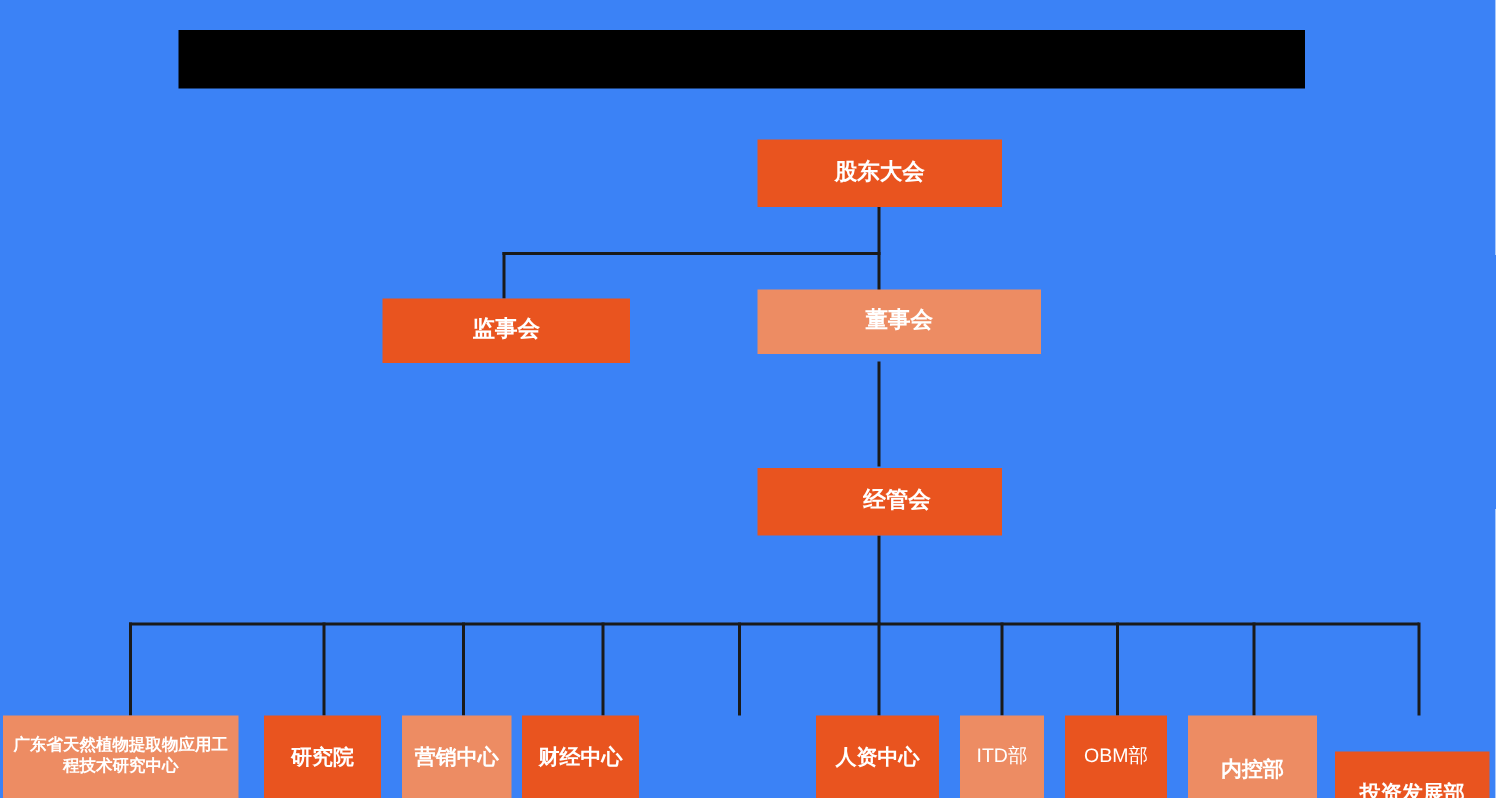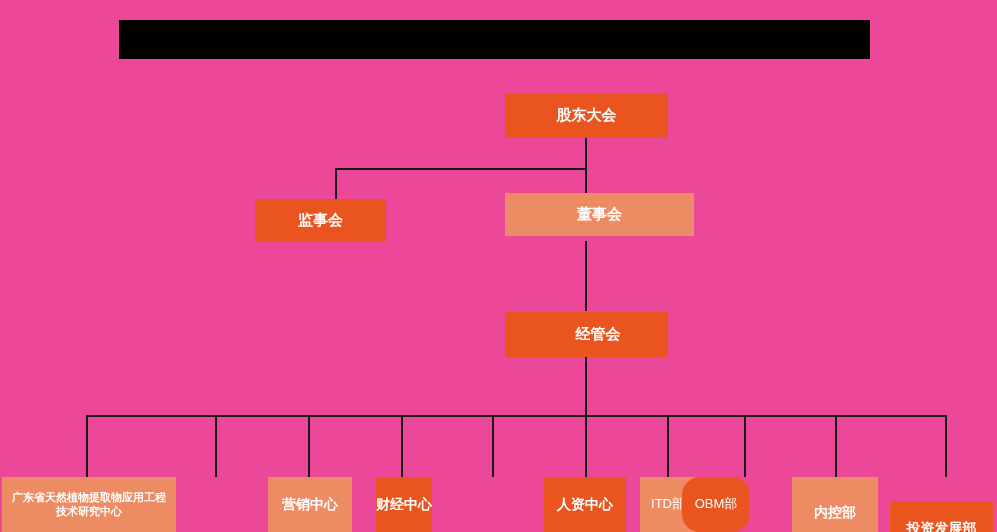--- a/index.html
+++ b/index.html
@@ -7,21 +7,21 @@
     padding: 0;
     background: #ffffff;
   }
   body {
     font-family: "Liberation Sans", "DejaVu Sans", sans-serif;
   }
   #org-chart {
     position: relative;
     width: 997px;
     height: 532px;
-    background: #ec4899;
+    background: #3b82f6;
     overflow: hidden;
   }
 
   
   .redaction-bar {
     position: absolute;
     left: 119px;
     top: 20px;
     width: 751px;
     height: 39px;
@@ -84,37 +84,38 @@
   <div class="line v-line" style="left:401px; top:415px; height:62px;"></div>
   <div class="line v-line" style="left:492px; top:415px; height:62px;"></div>
   <div class="line v-line" style="left:585px; top:415px; height:62px;"></div>
   <div class="line v-line" style="left:667px; top:415px; height:62px;"></div>
   <div class="line v-line" style="left:744px; top:415px; height:62px;"></div>
   <div class="line v-line" style="left:835px; top:415px; height:62px;"></div>
   <div class="line v-line" style="left:945px; top:415px; height:62px;"></div>
 
   <div class="node node-dark node-lg" style="left:505px; top:93px; width:163px; height:45px;">股东大会</div>
 
-  <div class="node node-dark node-lg" style="left:255px; top:199px; width:131px; height:43px;font-family:Liberation Serif, serif;">监事会</div>
+  <div class="node node-dark node-lg" style="left:255px; top:199px; width:165px; height:43px;font-family:Liberation Serif, serif;">监事会</div>
 
   <div class="node node-light node-lg" style="left:505px; top:193px; width:189px; height:43px;">董事会</div>
 
   <div class="node node-dark node-lg" style="left:505px; top:312px; width:163px; height:45px;padding-left:23px;">经管会</div>
 
-  <div class="node node-light node-xs" style="left:2px; top:477px; width:174px; height:55px;">广东省天然植物提取物应用工程技术研究中心</div>
+  <div class="node node-light node-xs" style="left:2px; top:477px; width:157px; height:55px;">广东省天然植物提取物应用工程技术研究中心</div>
 
+  <div class="node node-dark node-md" style="left:176px; top:477px; width:78px; height:55px;">研究院</div>
 
-  <div class="node node-light node-md" style="left:268px; top:477px; width:84px; height:55px;text-align:right;">营销中心</div>
+  <div class="node node-light node-md" style="left:268px; top:477px; width:73px; height:55px;text-align:right;">营销中心</div>
 
-  <div class="node node-dark node-md" style="left:376px; top:477px; width:56px; height:55px;">财经中心</div>
+  <div class="node node-dark node-md" style="left:348px; top:477px; width:78px; height:55px;">财经中心</div>
 
 
   <div class="node node-dark node-md" style="left:544px; top:477px; width:82px; height:55px;">人资中心</div>
 
   <div class="node node-light node-sm" style="left:640px; top:477px; width:56px; height:55px;">ITD部</div>
 
-  <div class="node node-dark node-sm" style="left:682px; top:477px; width:68px; height:55px;border-radius:18px;">OBM部</div>
+  <div class="node node-dark node-sm" style="left:710px; top:477px; width:68px; height:55px;">OBM部</div>
 
   <div class="node node-light node-md" style="left:792px; top:477px; width:86px; height:72px;">内控部</div>
 
   <div class="node node-dark node-md" style="left:890px; top:477px; width:103px; height:55px;margin-top:24px;">投资发展部</div>
 
 </div>
 
 </body></html>

